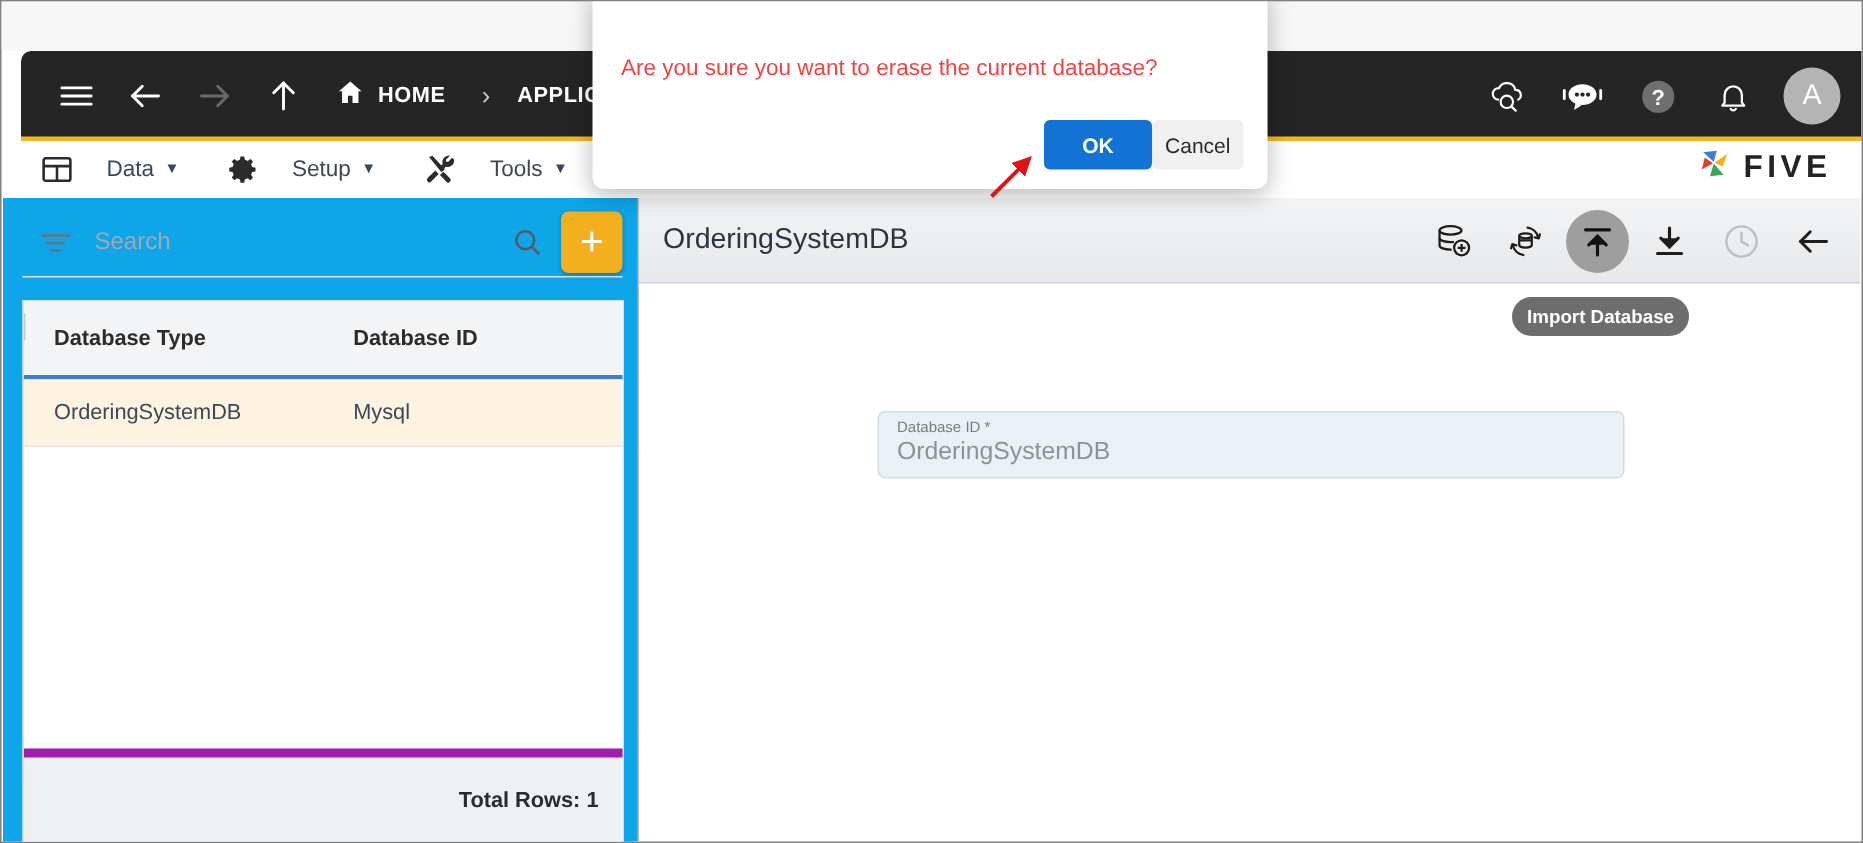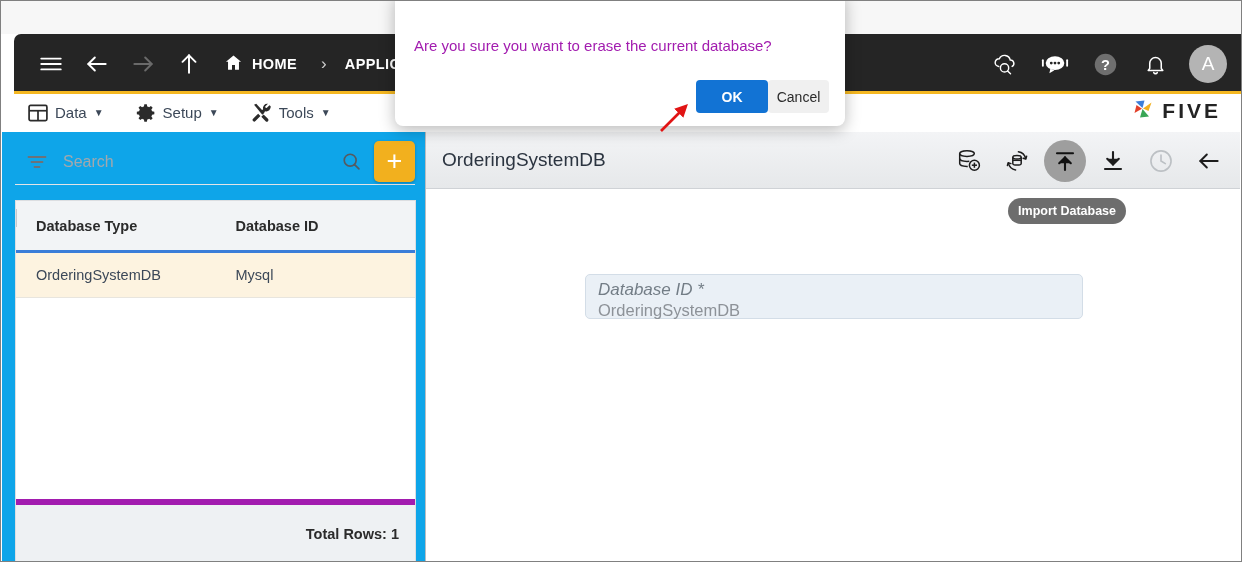--- a/index.html
+++ b/index.html
@@ -73,21 +73,21 @@
   .menubar {
     position: absolute; left: 13px; top: 93px; width: 1227px; height: 37px;
     background: #ffffff;
     display: flex; align-items: center;
   }
   .menu-item {
     display: flex; align-items: center; gap: 7px;
     padding: 0 18px 0 14px; height: 37px; cursor: pointer;
     color: #3c4a5a;
   }
-  .menu-item .m-label { font-size: 15px; color: #3c4858; }
+  .menu-item .m-label { font-size: 15px; color: #3c4858; margin-left: 16px; }
   .menu-item .caret { font-size: 10px; color: #3c4858; }
   .menu-ico { color: #2b2b2b; display: flex; align-items: center; }
 
   .five-logo {
     position: absolute; right: 20px; top: 96px;
     display: flex; align-items: center; gap: 7px;
   }
   .five-word {
     font-size: 21px; letter-spacing: 3px; color: #232323;
     font-family: "Liberation Sans", sans-serif; font-weight: 700;
@@ -181,33 +181,33 @@
     z-index: 30;
     margin-left: 16px;
   }
 
   .form-area { position: relative; padding-top: 53px; }
   .field {
     position: absolute; left: 159px; top: 85px; width: 498px; height: 45px;
     background: #eaf0f6; border: 1px solid #d3dde7;
     border-radius: 5px; padding: 5px 12px 0 12px;
   }
-  .field-label { font-size: 17px; color: #737d86; font-style: italic; }
+  .field-label { font-size: 10px; color: #737d86; }
   .field-value { font-size: 16.5px; color: #8d9298; margin-top: 1px; }
 
   
   .dialog {
     position: absolute; left: 394px; top: -8px; width: 450px; height: 133px;
     background: #ffffff; border-radius: 8px;
     box-shadow: 0 4px 16px rgba(0,0,0,.28);
     z-index: 40;
   }
   .dialog-msg {
     position: absolute; left: 19px; top: 44px;
-    font-size: 15px; color: #a21caf;
+    font-size: 15px; color: #ef4444;
   }
   .dialog-actions {
     position: absolute; right: 16px; bottom: 13px;
     display: flex; gap: 0; align-items: center;
   }
   .btn-ok {
     width: 72px; height: 33px; background: #1273d4; color: #ffffff;
     border: none; border-radius: 4px; font-size: 14px; font-weight: bold;
     cursor: pointer; font-family: "Liberation Sans", sans-serif;
   }

